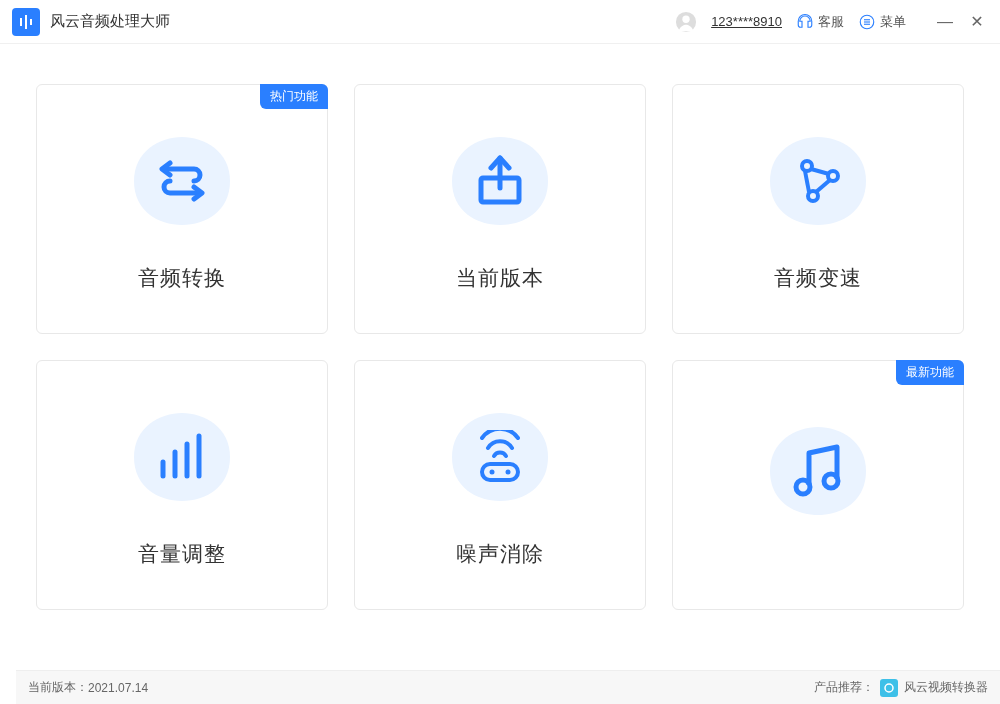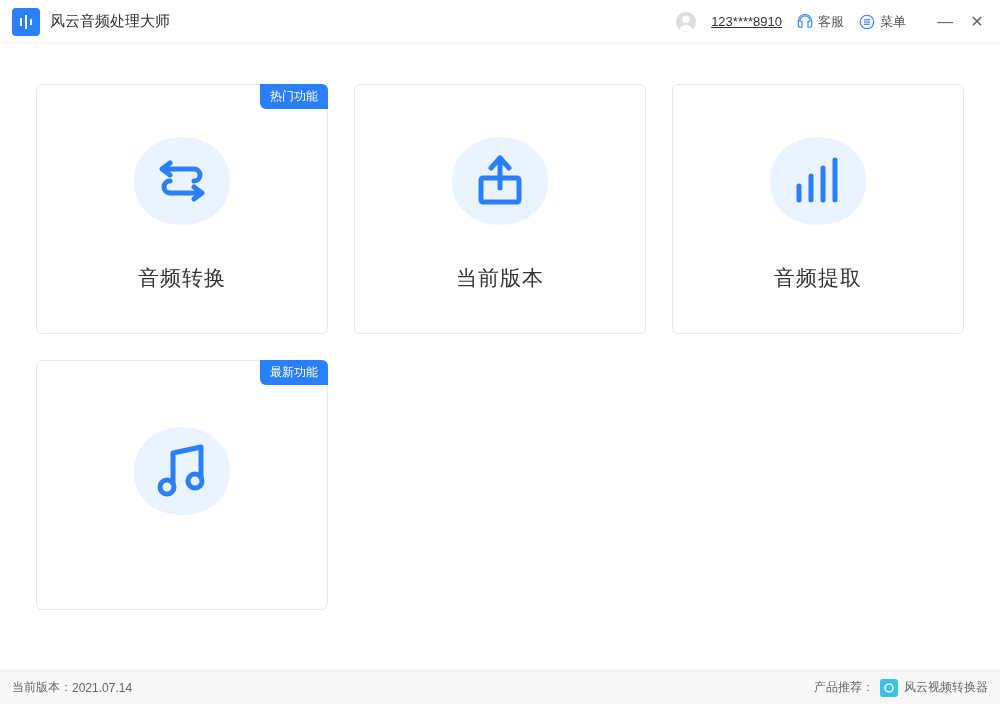--- a/index.html
+++ b/index.html
@@ -13,21 +13,21 @@
 .avatar { width:22px; height:22px; }
 .hs-item { display:flex; align-items:center; gap:4px; cursor:pointer; }
 .win-btns { display:flex; align-items:center; gap:10px; margin-left:14px; }
 .win-btn { width:22px; height:22px; display:flex; align-items:center; justify-content:center; cursor:pointer; color:#666; font-size:16px; }
 .main { padding:40px 36px 20px; display:grid; grid-template-columns:repeat(3,1fr); gap:26px 26px; }
 .card { position:relative; height:250px; border:1px solid #e8e8e8; border-radius:6px; display:flex; flex-direction:column; align-items:center; justify-content:center; cursor:pointer; background:#fff; }
 .badge { position:absolute; top:-1px; right:-1px; background:#2a7fff; color:#fff; font-size:12px; padding:4px 10px; border-radius:0 6px 0 6px; }
 .iconwrap { width:110px; height:110px; display:flex; align-items:center; justify-content:center; margin-bottom:28px; position:relative; }
 .iconbg { position:absolute; width:110px; height:100px; }
 .card-label { font-size:21px; color:#333; letter-spacing:1px; }
-.footer { position:absolute; bottom:0; left:0; right:0; height:34px; background:#f7f7f7; border-top:1px solid #eee; display:flex; align-items:center; padding:0 12px; font-size:12px; color:#666; }
+.footer { position:absolute; bottom:0; left:16px; right:0; height:34px; background:#f7f7f7; border-top:1px solid #eee; display:flex; align-items:center; padding:0 12px; font-size:12px; color:#666; }
 .footer .spacer { flex:1; }
 .rec-logo { width:18px; height:18px; background:#3dc0e8; border-radius:3px; display:flex; align-items:center; justify-content:center; margin:0 6px; }
 .icon-svg { position:relative; z-index:1; }
 </style>
 </head>
 <body>
 
 <div class="titlebar">
   <div class="app-logo">
     <svg width="18" height="18" viewBox="0 0 18 18">
@@ -94,28 +94,60 @@
           <path d="M18 14l9-10 9 10" fill="none" stroke="#2a7fff" stroke-width="5" stroke-linecap="round" stroke-linejoin="round"></path>
         </svg>
       </div>
       <div class="card-label">当前版本</div>
     </div>
     <div class="card">
       <div class="iconwrap">
         <svg class="iconbg" viewBox="0 0 110 100">
           <path d="M55 6c22 0 48 14 48 44s-24 44-48 44S7 80 7 50 33 6 55 6z" fill="#eaf3ff"></path>
         </svg>
+        <svg class="icon-svg" width="58" height="58" viewBox="0 0 58 58">
+          <circle cx="18" cy="14" r="5" fill="none" stroke="#2a7fff" stroke-width="4"></circle>
+          <circle cx="44" cy="24" r="5" fill="none" stroke="#2a7fff" stroke-width="4"></circle>
+          <circle cx="24" cy="44" r="5" fill="none" stroke="#2a7fff" stroke-width="4"></circle>
+          <line x1="22" y1="17" x2="40" y2="22" stroke="#2a7fff" stroke-width="4"></line>
+          <line x1="41" y1="28" x2="27" y2="40" stroke="#2a7fff" stroke-width="4"></line>
+          <line x1="20" y1="40" x2="16" y2="19" stroke="#2a7fff" stroke-width="4"></line>
+        </svg>
+      </div>
+      <div class="card-label">音频变速</div>
+    </div>
+    <div class="card">
+      <div class="iconwrap">
+        <svg class="iconbg" viewBox="0 0 110 100">
+          <path d="M55 6c22 0 48 14 48 44s-24 44-48 44S7 80 7 50 33 6 55 6z" fill="#eaf3ff"></path>
+        </svg>
         <svg class="icon-svg" width="54" height="50" viewBox="0 0 54 50">
           <line x1="8" y1="44" x2="8" y2="30" stroke="#2a7fff" stroke-width="5" stroke-linecap="round"></line>
           <line x1="20" y1="44" x2="20" y2="20" stroke="#2a7fff" stroke-width="5" stroke-linecap="round"></line>
           <line x1="32" y1="44" x2="32" y2="12" stroke="#2a7fff" stroke-width="5" stroke-linecap="round"></line>
           <line x1="44" y1="44" x2="44" y2="4" stroke="#2a7fff" stroke-width="5" stroke-linecap="round"></line>
         </svg>
       </div>
-      <div class="card-label">音频提取</div>
+      <div class="card-label">音量调整</div>
+    </div>
+    <div class="card">
+      <div class="iconwrap">
+        <svg class="iconbg" viewBox="0 0 110 100">
+          <path d="M55 6c22 0 48 14 48 44s-24 44-48 44S7 80 7 50 33 6 55 6z" fill="#eaf3ff"></path>
+        </svg>
+        <svg class="icon-svg" width="56" height="54" viewBox="0 0 56 54">
+          <path d="M10 8a22 22 0 0136 0" fill="none" stroke="#2a7fff" stroke-width="4" stroke-linecap="round"></path>
+          <path d="M16 18a14 14 0 0124 0" fill="none" stroke="#2a7fff" stroke-width="4" stroke-linecap="round"></path>
+          <path d="M22 26a7 7 0 0112 0" fill="none" stroke="#2a7fff" stroke-width="4" stroke-linecap="round"></path>
+          <rect x="10" y="34" width="36" height="16" rx="8" fill="none" stroke="#2a7fff" stroke-width="4"></rect>
+          <circle cx="20" cy="42" r="2.5" fill="#2a7fff"></circle>
+          <circle cx="36" cy="42" r="2.5" fill="#2a7fff"></circle>
+        </svg>
+      </div>
+      <div class="card-label">噪声消除</div>
     </div>
     <div class="card">
       <div class="badge">最新功能</div>
       <div class="iconwrap">
         <svg class="iconbg" viewBox="0 0 110 100">
           <path d="M55 6c22 0 48 14 48 44s-24 44-48 44S7 80 7 50 33 6 55 6z" fill="#eaf3ff"></path>
         </svg>
         <svg class="icon-svg" width="54" height="56" viewBox="0 0 54 56">
           <path d="M18 42V10l28-6v32" fill="none" stroke="#2a7fff" stroke-width="5" stroke-linejoin="round"></path>
           <circle cx="12" cy="44" r="7" fill="none" stroke="#2a7fff" stroke-width="5"></circle>

